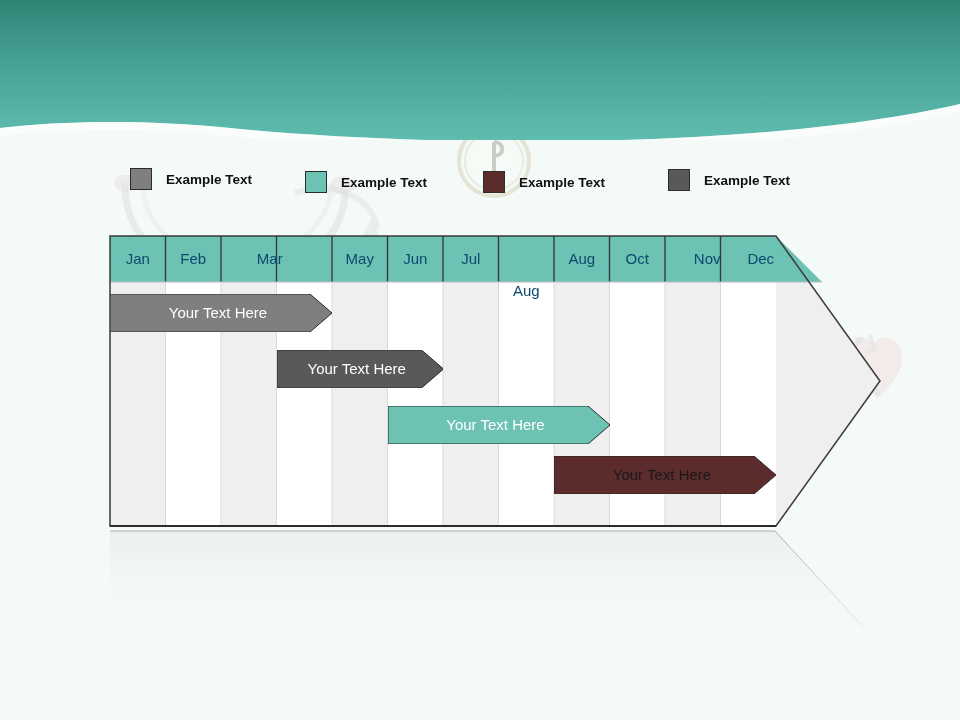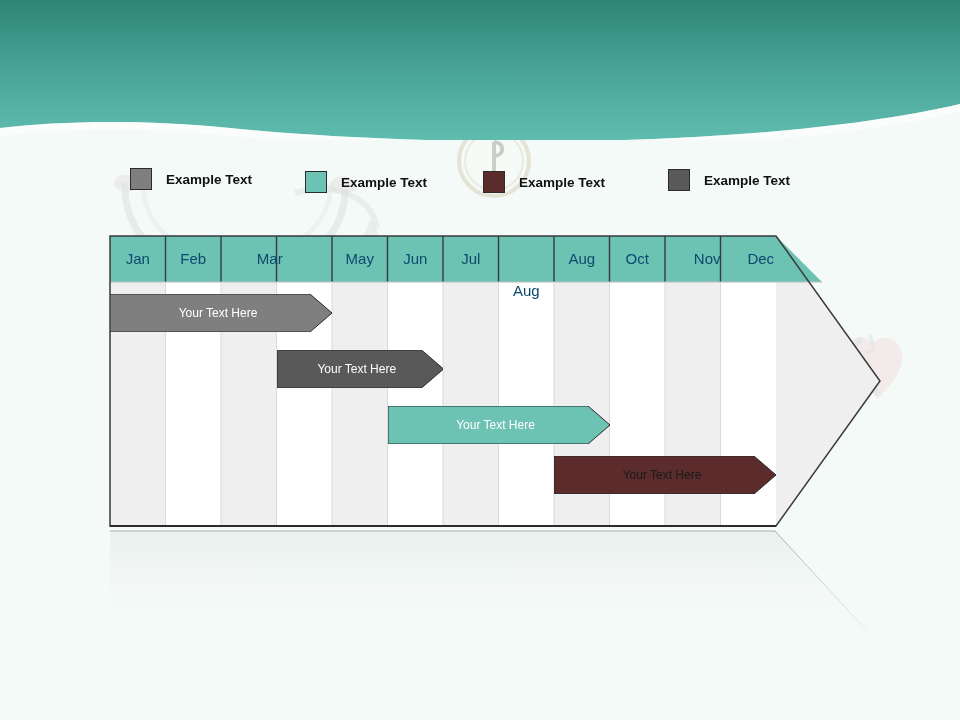--- a/index.html
+++ b/index.html
@@ -122,21 +122,21 @@
     height: 100%;
   }
   .task-label {
     position: absolute;
     left: 0;
     top: 0;
     width: 100%;
     height: 38px;
     line-height: 38px;
     text-align: center;
-    font-size: 12px;
+    font-size: 15px;
     white-space: nowrap;
     pointer-events: none;
     padding-right: 16px;
     box-sizing: border-box;
     padding-left: 10px;
   }
   .task-label.light { color: #ffffff; }
   .task-label.dark  { color: #1a1a1a; }
 
   

